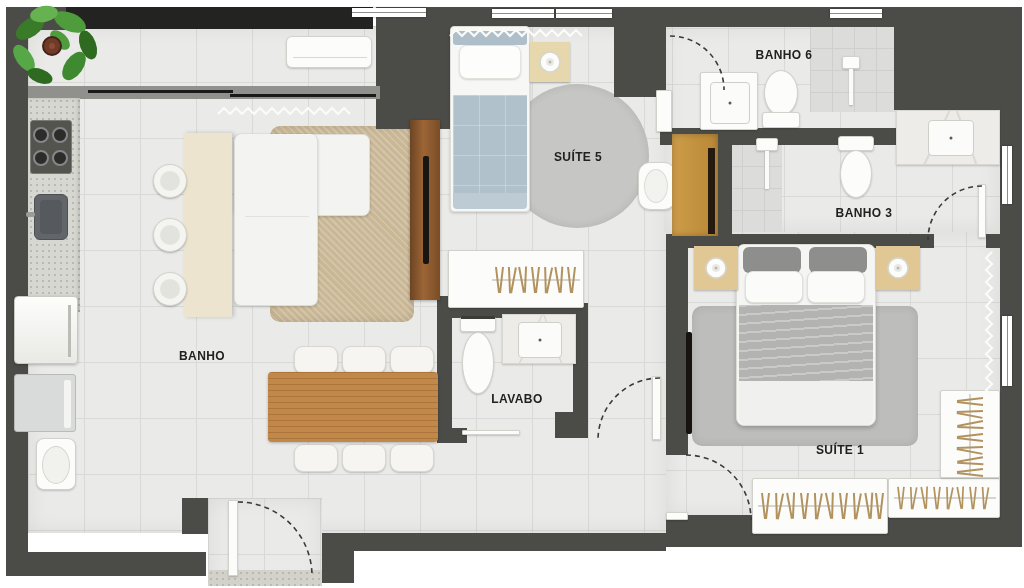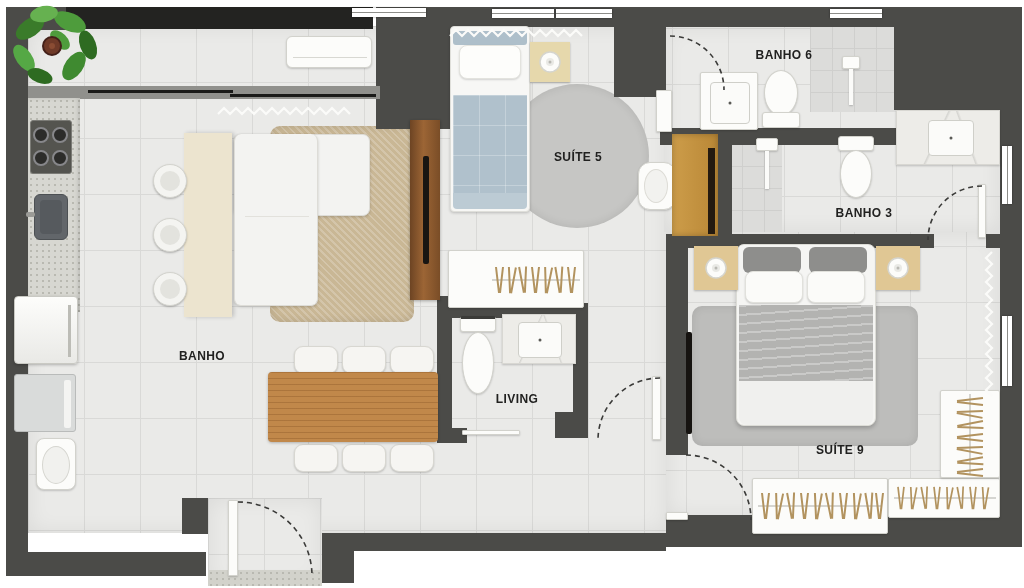--- a/index.html
+++ b/index.html
@@ -305,16 +305,16 @@
       <ellipse cx="60" cy="40" rx="12" ry="7" fill="#4e9c3c" transform="rotate(45 60 40)"></ellipse>
       <circle cx="52" cy="46" r="9" fill="#6f3a28" stroke="#44211a" stroke-width="2"></circle>
       <circle cx="52" cy="46" r="3" fill="#8a4c33"></circle>
     </g>
   </svg>
 
   <div class="lbl" style="left:202px;top:357px">BANHO</div>
   <div class="lbl" style="left:578px;top:158px">SUÍTE 5</div>
   <div class="lbl" style="left:784px;top:56px">BANHO 6</div>
   <div class="lbl" style="left:864px;top:214px">BANHO 3</div>
-  <div class="lbl" style="left:517px;top:400px">LIVING</div>
-  <div class="lbl" style="left:840px;top:451px">SUÍTE 9</div>
+  <div class="lbl" style="left:517px;top:400px">LAVABO</div>
+  <div class="lbl" style="left:840px;top:451px">SUÍTE 1</div>
 
 </div>
 
 </body></html>

